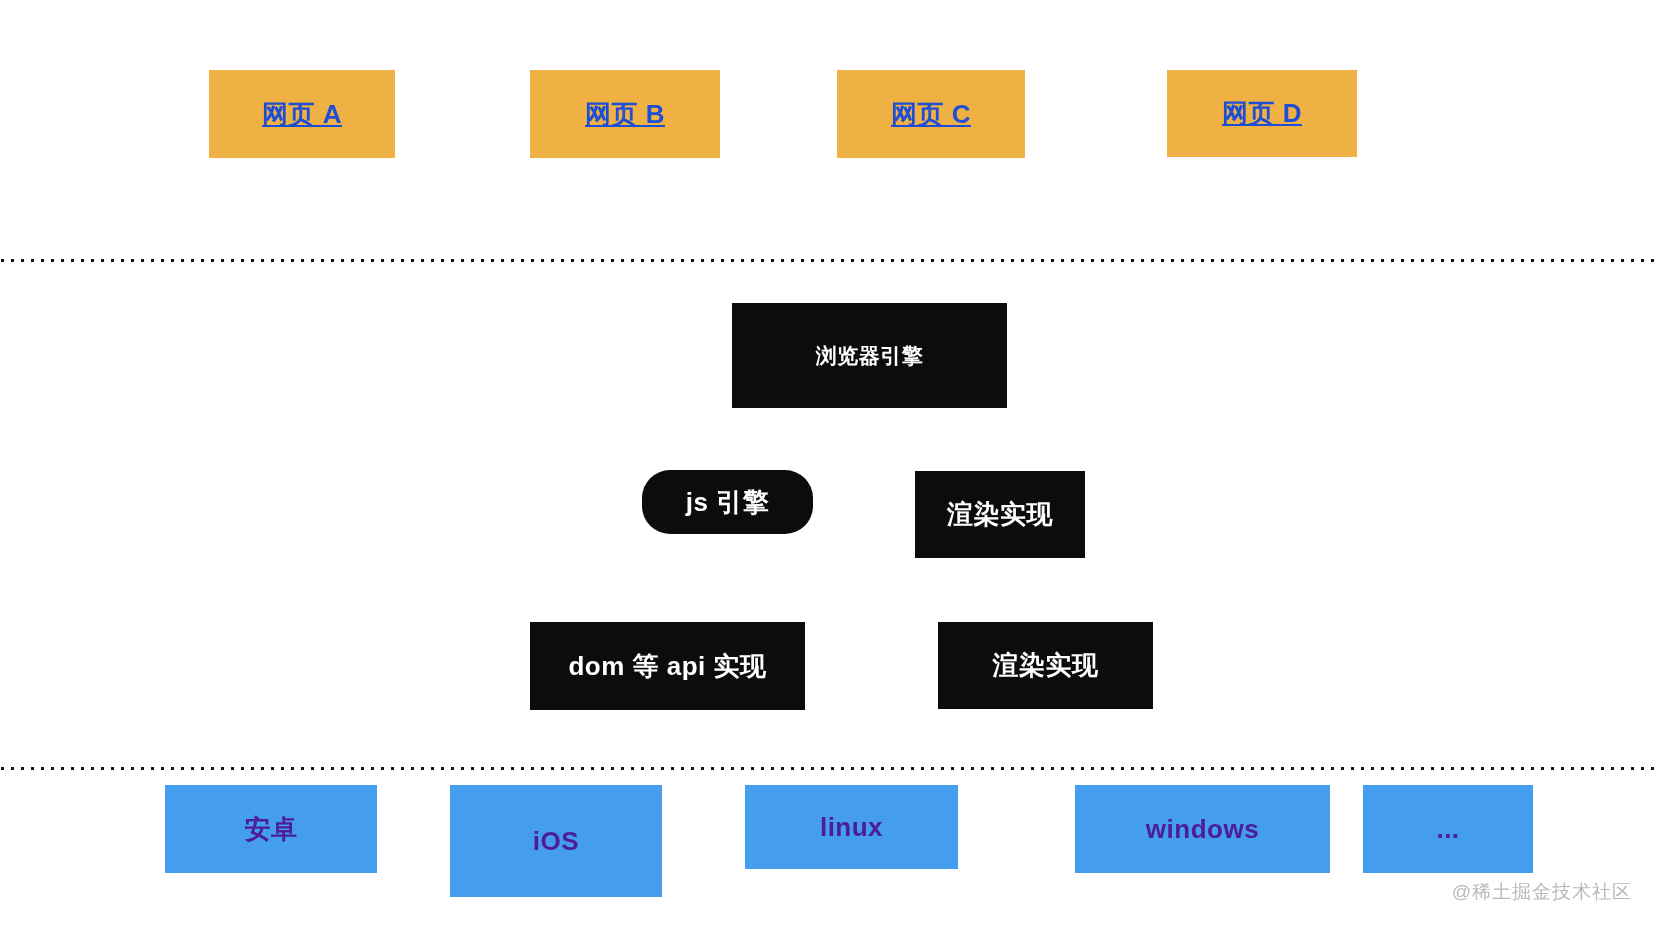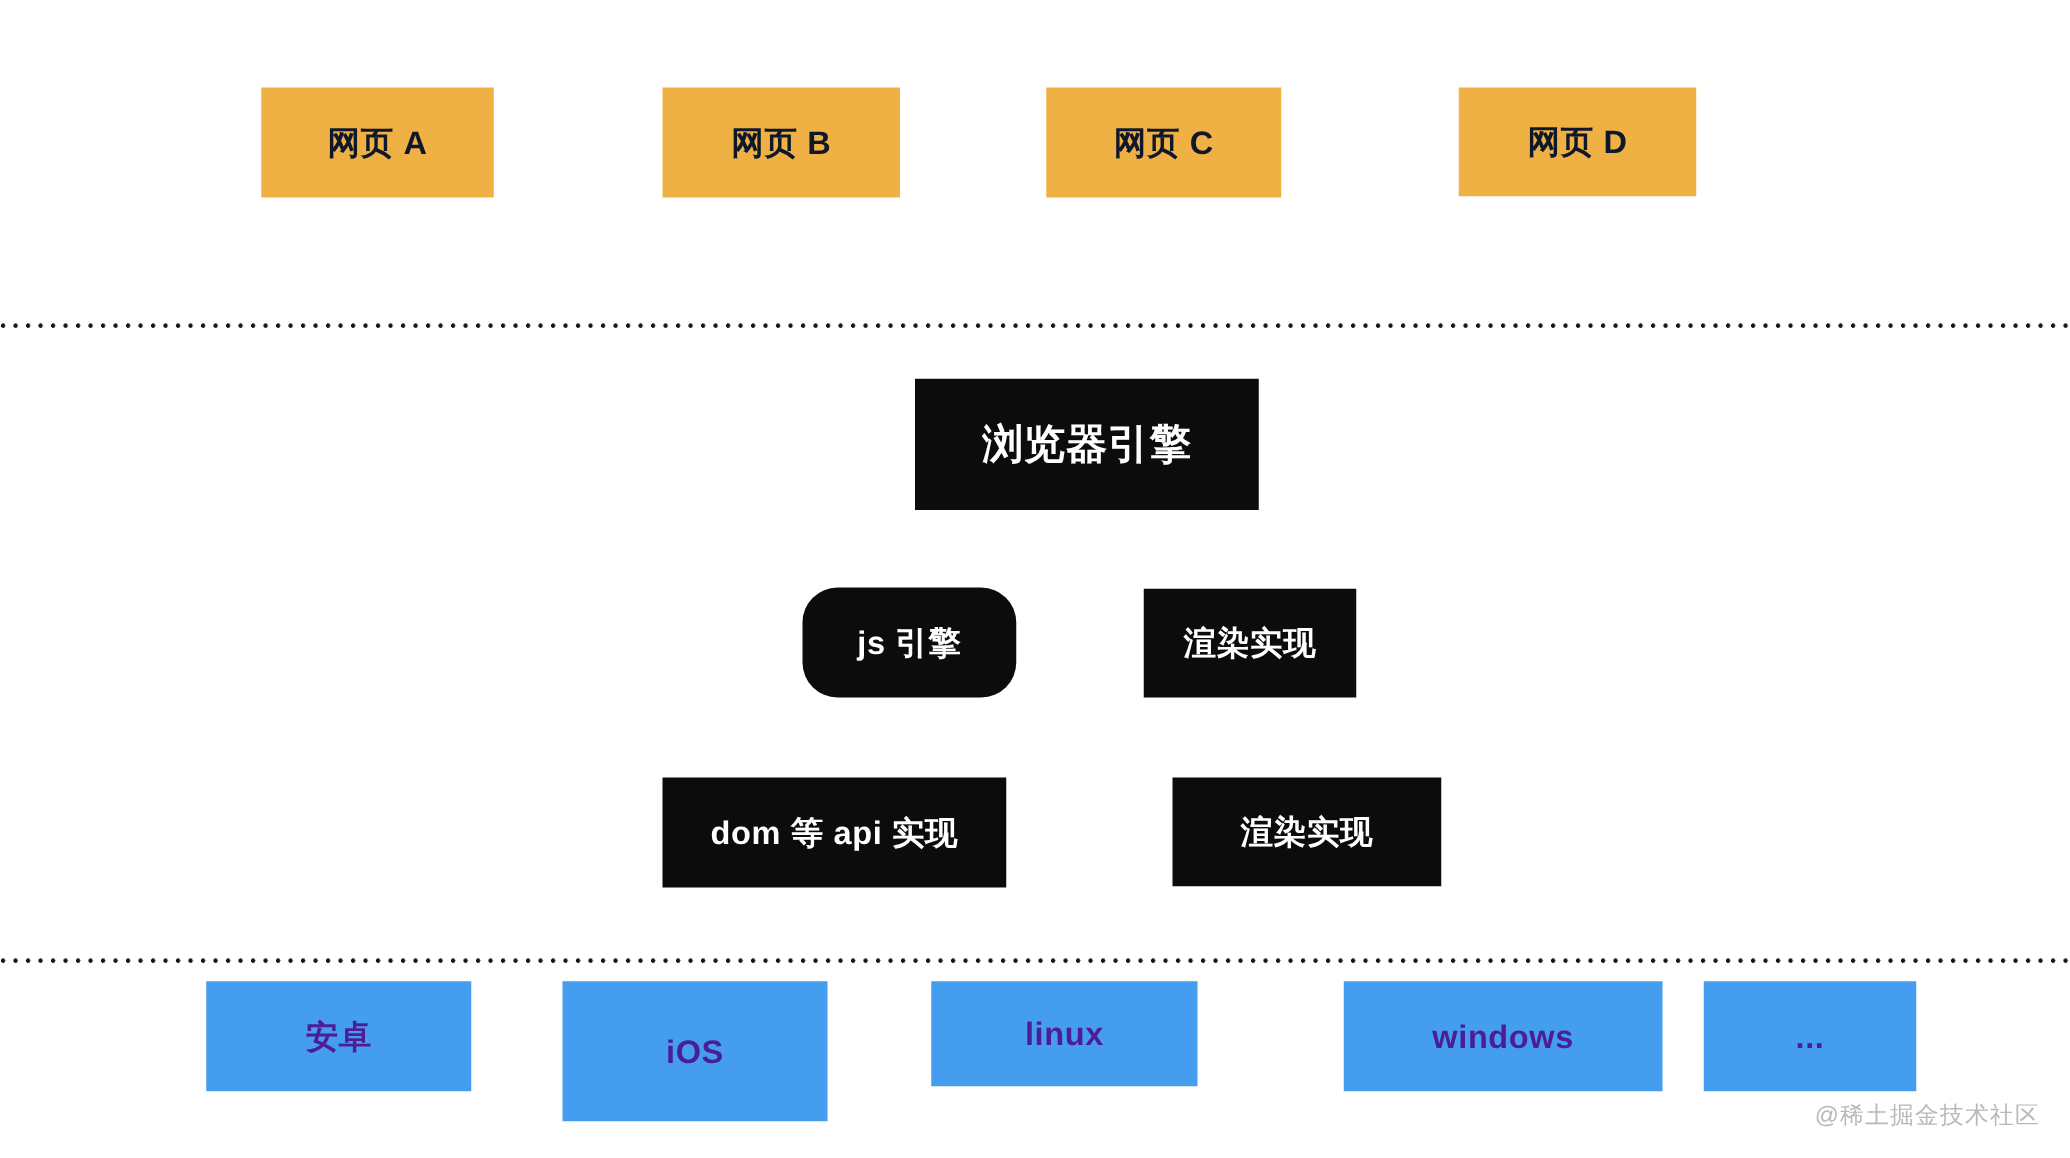--- a/index.html
+++ b/index.html
@@ -20,21 +20,22 @@
     display: flex;
     align-items: center;
     justify-content: center;
     font-weight: bold;
     font-size: 26px;
     letter-spacing: 0.5px;
     box-sizing: border-box;
   }
   .orange {
     background: #efb143;
-    color: #0f172a;
+    color: #1d4ed8;
+    text-decoration: underline;
   }
   .black {
     background: #0c0c0c;
     color: #ffffff;
   }
   .blue {
     background: #459df0;
     color: #4c1d95;
   }
   .dotted-line {
@@ -60,22 +61,22 @@
   #webpage-a { left: 209px;  top: 70px; width: 186px; height: 88px; }
   #webpage-b { left: 530px;  top: 70px; width: 190px; height: 88px; }
   #webpage-c { left: 837px;  top: 70px; width: 188px; height: 88px; }
   #webpage-d { left: 1167px; top: 70px; width: 190px; height: 87px; }
 
   
   #separator-top    { top: 258px; }
   #separator-bottom { top: 766px; }
 
   
-  #browser-engine { left: 732px; top: 303px; width: 275px; height: 105px; font-size: 33px; }
-  #js-engine      { left: 642px; top: 470px; width: 171px; height: 88px; border-radius: 28px; }
+  #browser-engine { left: 732px; top: 303px; width: 275px; height: 105px; font-size: 21px; }
+  #js-engine      { left: 642px; top: 470px; width: 171px; height: 64px; border-radius: 28px; }
   #render-engine  { left: 915px; top: 471px; width: 170px; height: 87px; }
   #dom-api-impl   { left: 530px; top: 622px; width: 275px; height: 88px; }
   #render-impl    { left: 938px; top: 622px; width: 215px; height: 87px; }
 
   
   #platform-android { left: 165px;  top: 785px; width: 212px; height: 88px; }
   #platform-ios     { left: 450px;  top: 785px; width: 212px; height: 112px; }
   #platform-linux   { left: 745px;  top: 785px; width: 213px; height: 84px; }
   #platform-windows { left: 1075px; top: 785px; width: 255px; height: 88px; }
   #platform-more    { left: 1363px; top: 785px; width: 170px; height: 88px; }

